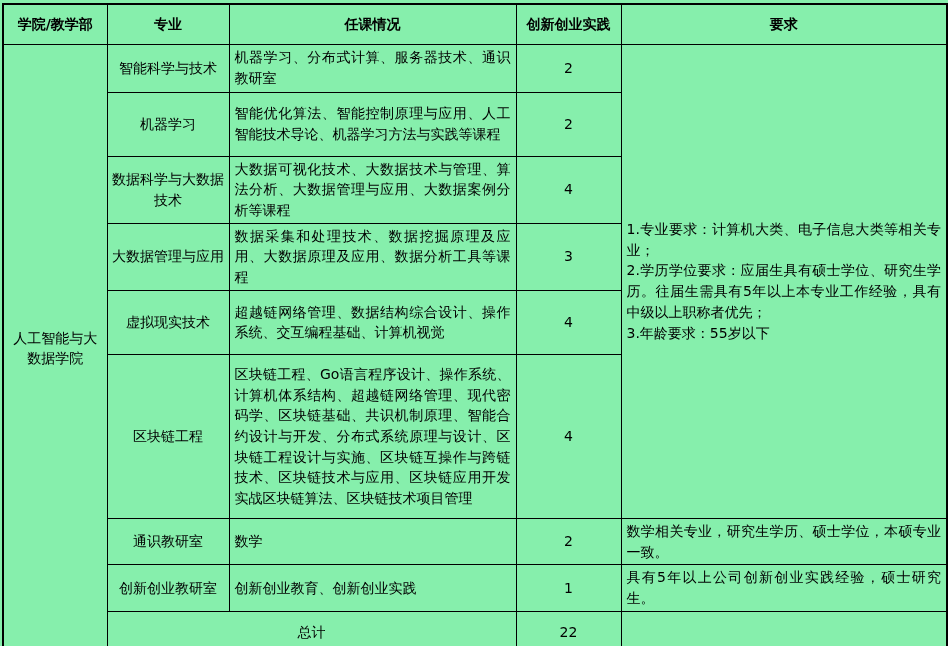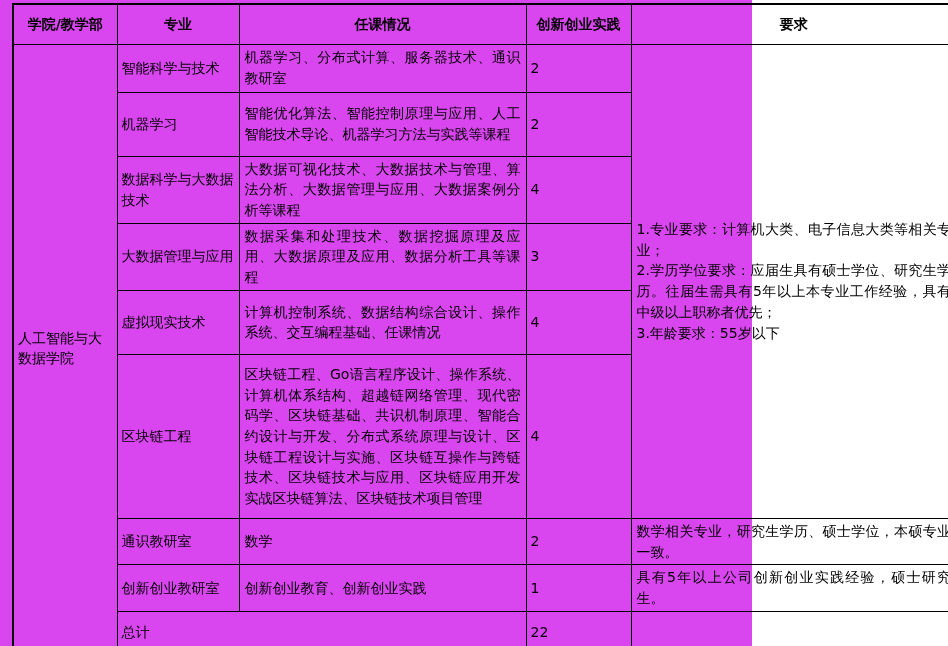--- a/index.html
+++ b/index.html
@@ -3,23 +3,23 @@
 <meta charset="utf-8">
 <style>
   * { box-sizing: border-box; margin: 0; padding: 0; }
   html, body {
     width: 948px; height: 646px;
     background: #ffffff;
     font-family: "DejaVu Sans", "Liberation Sans", sans-serif;
     color: #000000;
   }
   .page {
-    width: 752px; height: 646px;
-    padding: 3px 12px;
-    background: #d946ef;
+    width: 948px; height: 646px;
+    padding: 3px 2px;
+    background: #86efac;
   }
   table.doc-table {
     width: 944px;
     border-collapse: collapse;
     table-layout: fixed;
     border: 2px solid #000000;
   }
   table.doc-table th, table.doc-table td {
     border: 1px solid #000000;
     font-size: 14px;
@@ -27,20 +27,21 @@
     vertical-align: middle;
     overflow: hidden;
   }
   th.hdr {
     font-weight: bold;
     font-size: 15px;
     text-align: center;
     padding: 2px 3px;
   }
   td.center-cell {
+    text-align: center;
     padding: 2px 4px;
   }
   td.left-cell {
     text-align: justify;
     padding: 2px 5px;
   }
   td.pre-cell { white-space: pre-line; }
   
   tr.h-hdr { height: 40px; }
   tr.h-r1  { height: 48px; }
@@ -94,21 +95,21 @@
         <td class="left-cell">大数据可视化技术、大数据技术与管理、算法分析、大数据管理与应用、大数据案例分析等课程</td>
         <td class="center-cell">4</td>
       </tr>
       <tr class="h-r4">
         <td class="center-cell">大数据管理与应用</td>
         <td class="left-cell">数据采集和处理技术、数据挖掘原理及应用、大数据原理及应用、数据分析工具等课程</td>
         <td class="center-cell">3</td>
       </tr>
       <tr class="h-r5">
         <td class="center-cell">虚拟现实技术</td>
-        <td class="left-cell">计算机控制系统、数据结构综合设计、操作系统、交互编程基础、任课情况</td>
+        <td class="left-cell">超越链网络管理、数据结构综合设计、操作系统、交互编程基础、计算机视觉</td>
         <td class="center-cell">4</td>
       </tr>
       <tr class="h-r6">
         <td class="center-cell">区块链工程</td>
         <td class="left-cell">区块链工程、Go语言程序设计、操作系统、计算机体系结构、超越链网络管理、现代密码学、区块链基础、共识机制原理、智能合约设计与开发、分布式系统原理与设计、区块链工程设计与实施、区块链互操作与跨链技术、区块链技术与应用、区块链应用开发实战区块链算法、区块链技术项目管理</td>
         <td class="center-cell">4</td>
       </tr>
       <tr class="h-r7">
         <td class="center-cell">通识教研室</td>
         <td class="left-cell">数学</td>

